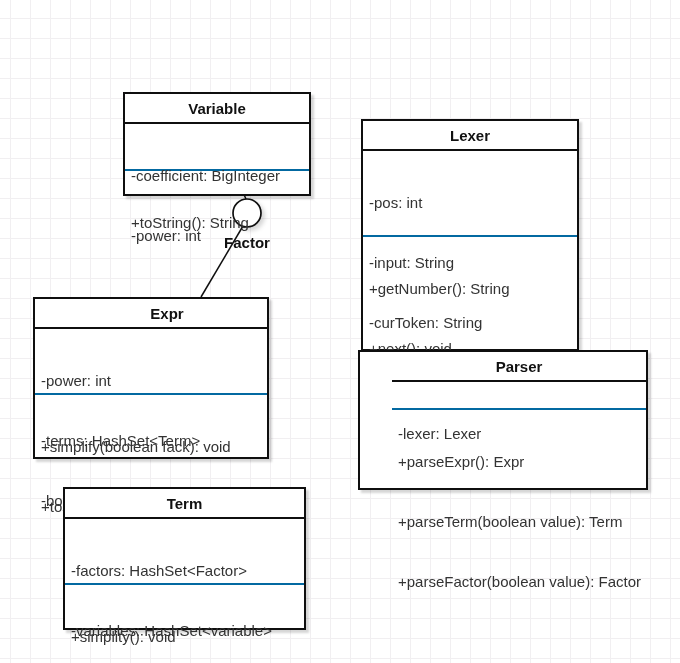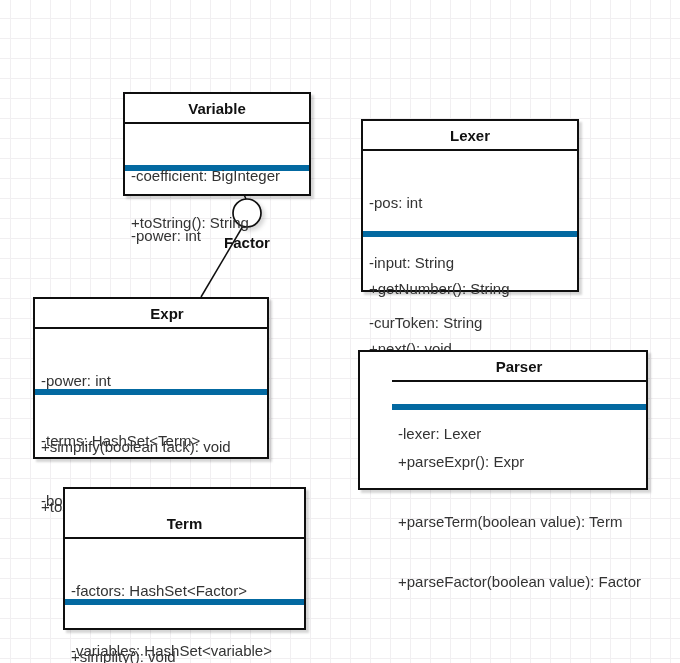--- a/index.html
+++ b/index.html
@@ -48,21 +48,21 @@
   }
   .uml-section {
     flex: 0 0 auto;
     box-sizing: border-box;
     padding: 2px 4px 0 6px;
     font-size: 15px;
     line-height: 20px;
     white-space: pre;
   }
   .uml-section.divided {
-    border-bottom: 6px solid #0369a1;
+    border-bottom: 2px solid #0369a1;
   }
   .uml-section.last {
     flex: 1 1 auto;
   }
   .member {
     white-space: pre;
   }
   .iface-label {
     position: absolute;
     z-index: 3;
@@ -88,21 +88,21 @@
     <div class="uml-section divided" style="height:47px;">
       <div class="member">-coefficient: BigInteger</div>
       <div class="member">-power: int</div>
     </div>
     <div class="uml-section last">
       <div class="member">+toString(): String</div>
     </div>
   </div>
 
 
-  <div class="uml-class" style="left:361px; top:119px; width:218px; height:173px;">
+  <div class="uml-class" style="left:361px; top:119px; width:218px; height:232px;">
     <div class="uml-title" style="height:28px;">Lexer</div>
     <div class="uml-section divided" style="height:86px;">
       <div class="member">-pos: int</div>
       <div class="member">-input: String</div>
       <div class="member">-curToken: String</div>
       <div class="member">-nextcurToken: String</div>
     </div>
     <div class="uml-section last">
       <div class="member">+getNumber(): String</div>
       <div class="member">+next(): void</div>
@@ -130,21 +130,21 @@
       <div class="member">-lexer: Lexer</div>
     </div>
     <div class="uml-section last">
       <div class="member">+parseExpr(): Expr</div>
       <div class="member">+parseTerm(boolean value): Term</div>
       <div class="member">+parseFactor(boolean value): Factor</div>
     </div>
   </div>
 
   <div class="uml-class" style="left:63px; top:487px; width:243px; height:143px;">
-    <div class="uml-title" style="height:28px;margin-top:20px;">Term</div>
+    <div class="uml-title" style="height:28px;">Term</div>
     <div class="uml-section divided" style="height:66px;">
       <div class="member">-factors: HashSet&lt;Factor&gt;</div>
       <div class="member">-variables: HashSet&lt;variable&gt;</div>
       
     </div>
     <div class="uml-section last">
       <div class="member">+simplity(): void</div>
     </div>
   </div>
 

